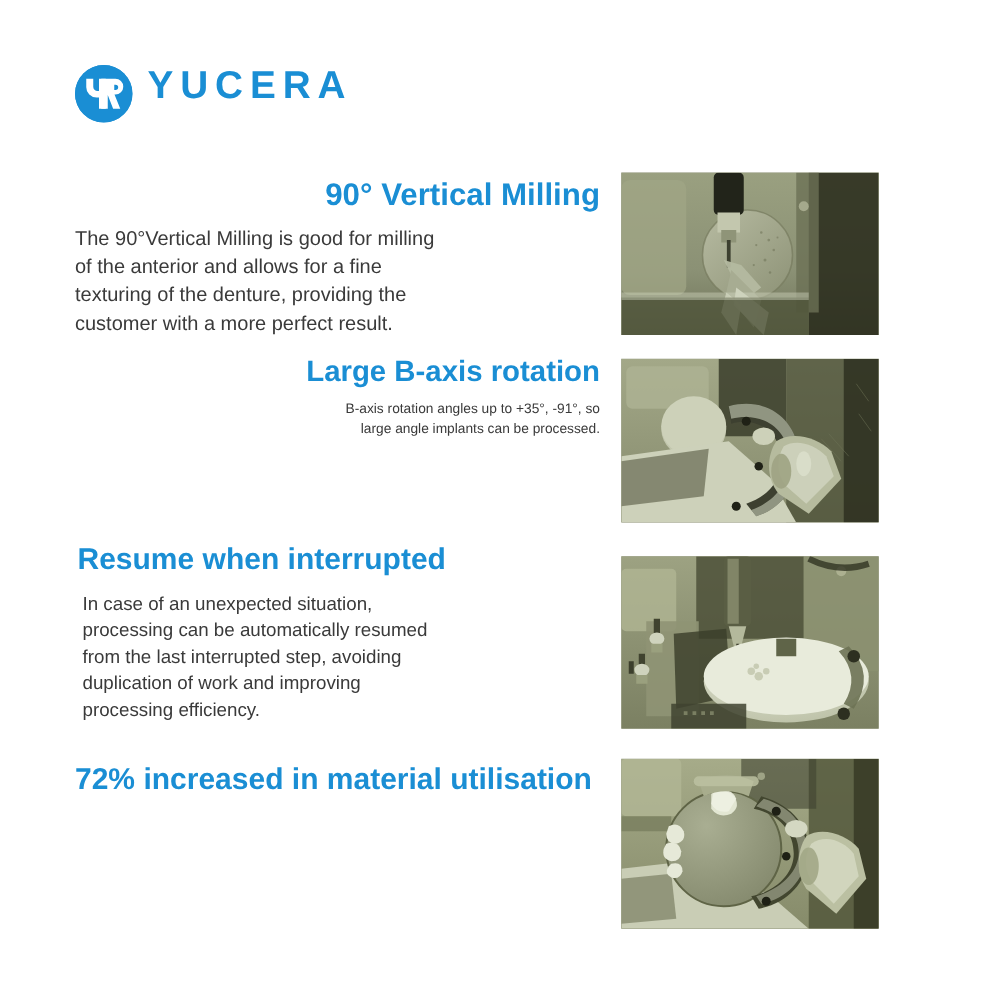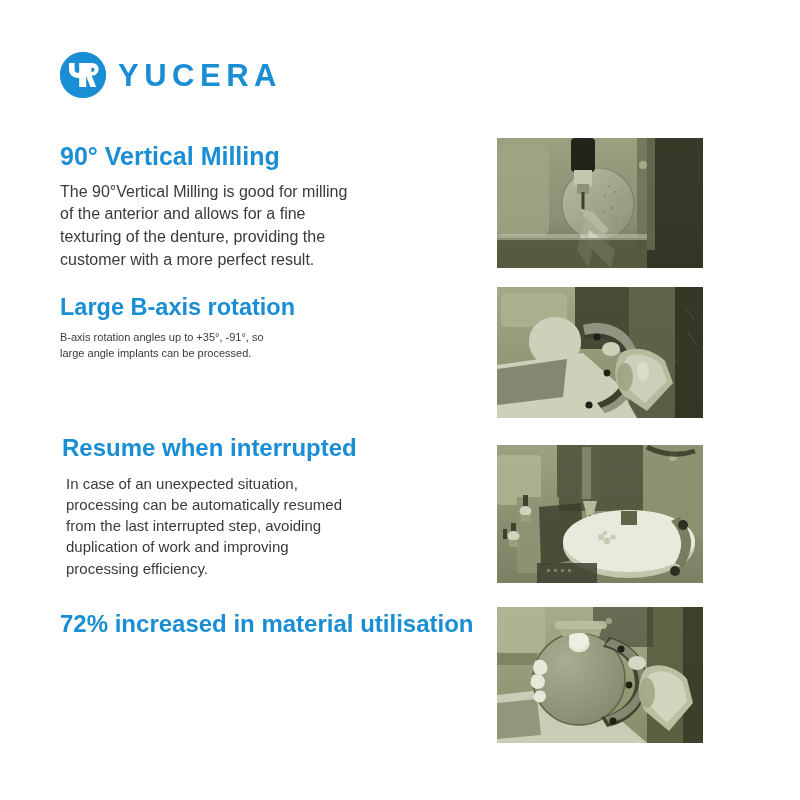--- a/index.html
+++ b/index.html
@@ -15,21 +15,21 @@
   #page {
     position:relative;
     width:800px; height:800px;
     background:#ffffff;
   }
 
   
   #logo-bar {
     position:absolute;
     left:60px; top:52px;
-    display:flex; align-items:center; gap:12px;
+    display:flex; gap:12px;
   }
   #logo-mark {
     width:46px; height:46px; border-radius:50%;
     background:#1a8ed4;
     position:relative; flex:0 0 auto;
   }
   #logo-mark svg { display:block; width:46px; height:46px; }
   #logo-word {
     color:#1a8ed4;
     font-size:31px;
@@ -54,24 +54,24 @@
   }
   .feature-body {
     color:#3a3a3a;
     font-size:15.5px;
     line-height:1.42;
     white-space:pre-line;
   }
 
   
   #block-1 { top:142px; }
-  #block-1 .feature-heading { font-size:25px; }
+  #block-1 .feature-heading { font-size:25px;text-align:right; }
   #block-1 .feature-body { font-size:16px; }
 
-  #block-2 { top:294px; }
+  #block-2 { top:284px;text-align:right; }
   #block-2 .feature-heading { font-size:23.5px; margin-bottom:9px; }
   #block-2 .feature-body { font-size:11px; }
 
   #block-3 { top:434px; left:62px; }
   #block-3 .feature-heading { font-size:24px; margin-bottom:11px; }
   #block-3 .feature-body { font-size:15px; padding-left:4px; }
 
   #block-4 { top:610px; }
   #block-4 .feature-heading { font-size:24px; margin-bottom:14px; }
   #block-4 .feature-body { font-size:15px; padding-left:4px; }

